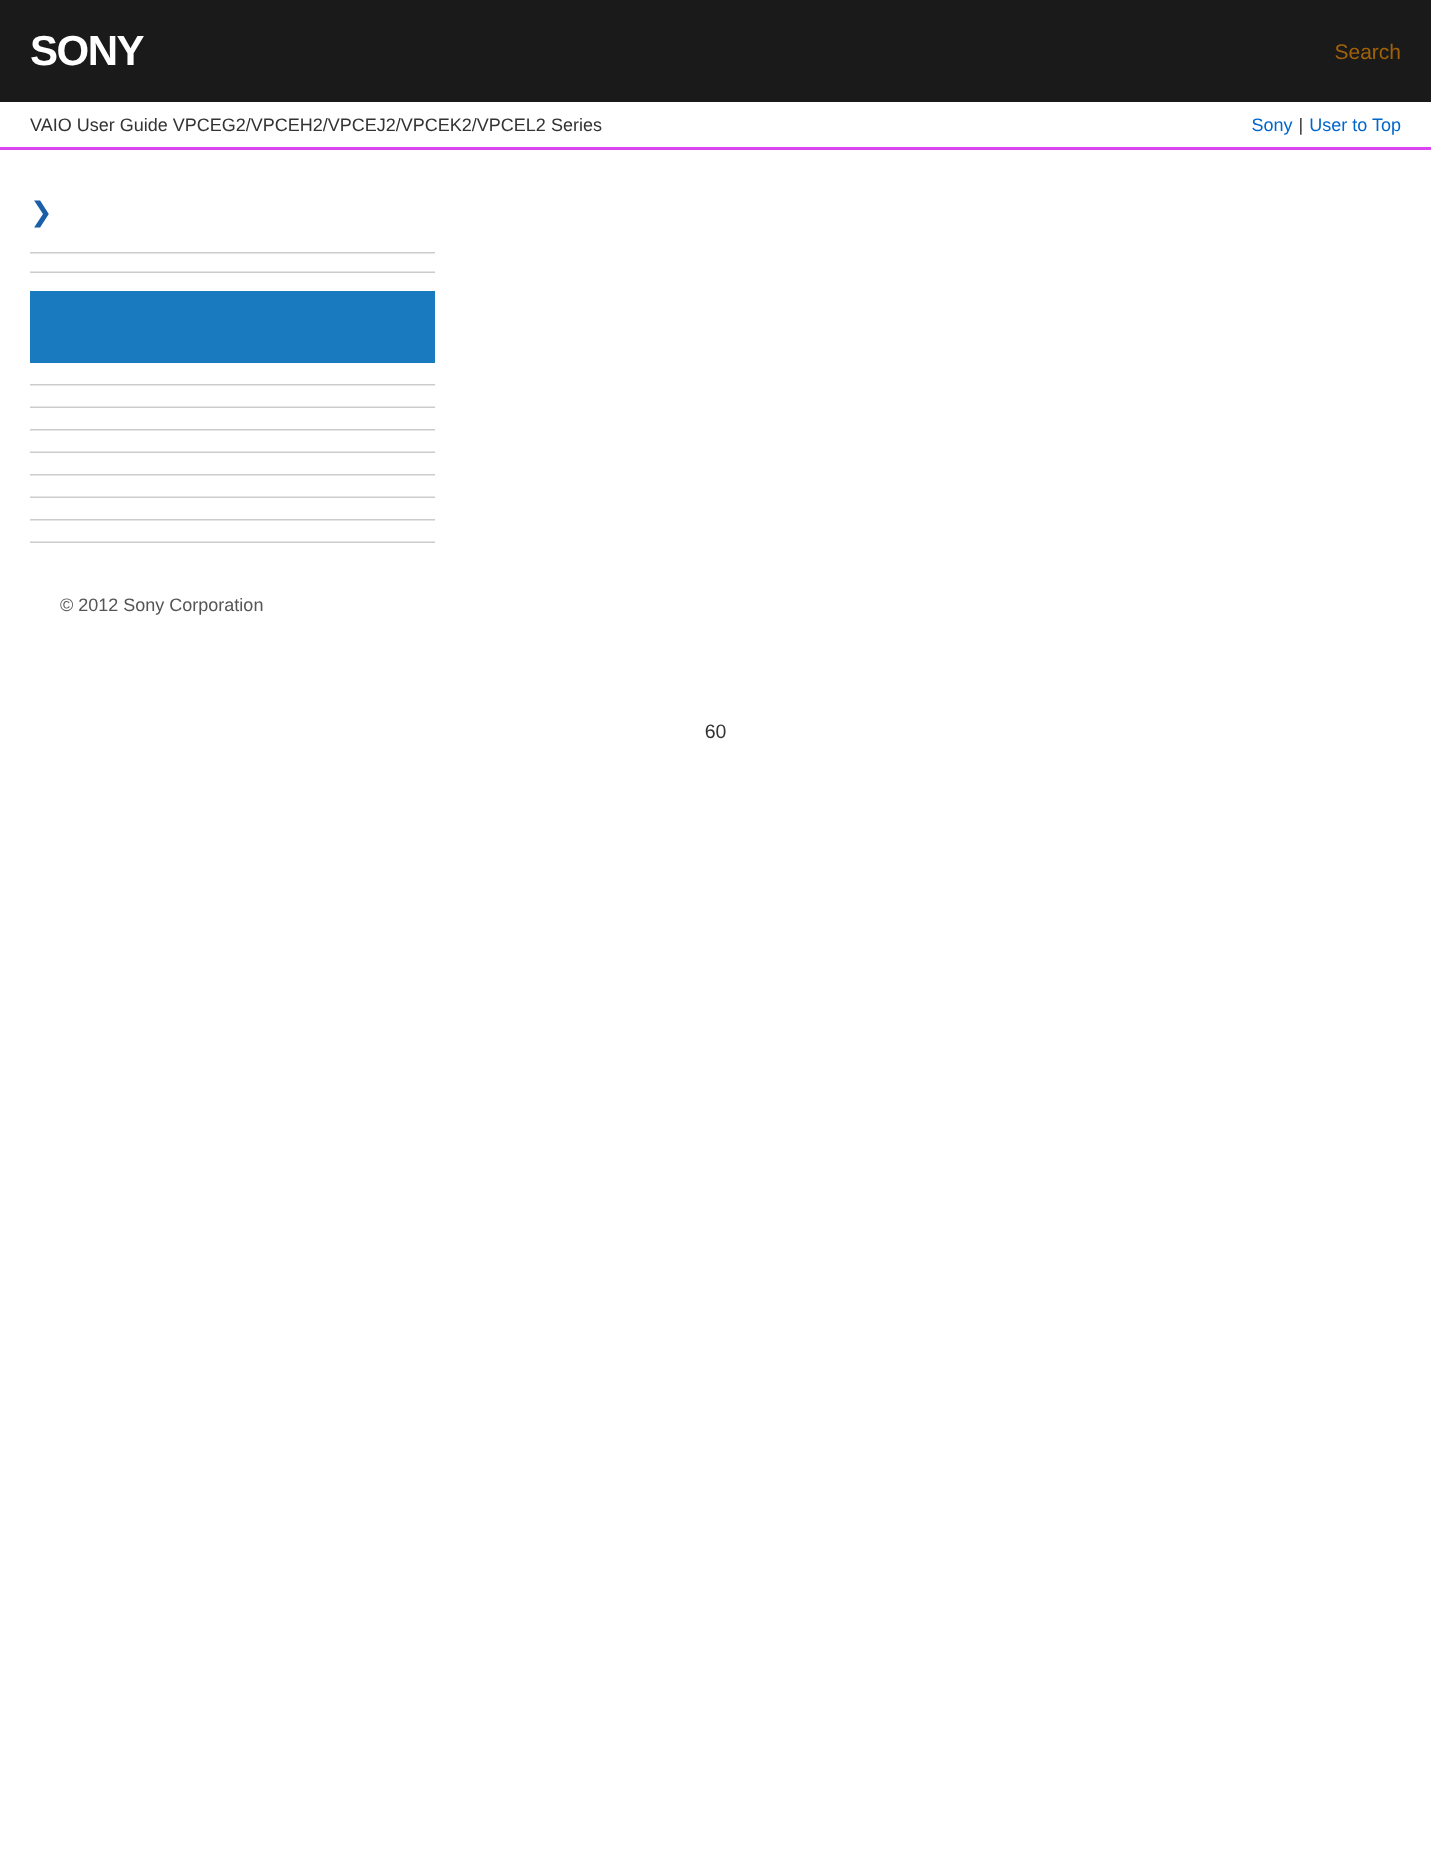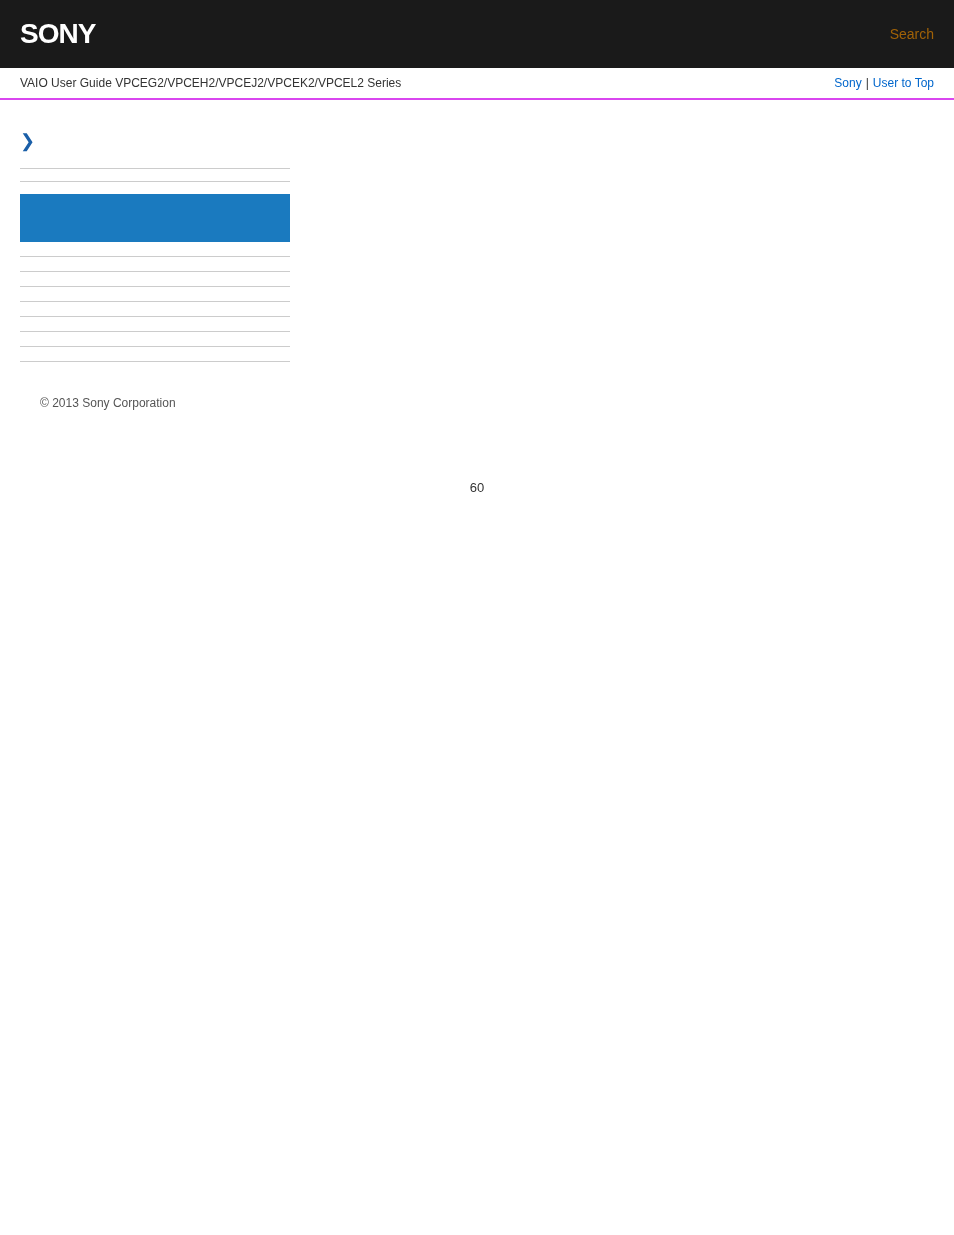--- a/index.html
+++ b/index.html
@@ -204,20 +204,20 @@
     <hr class="sidebar-line">
     <hr class="sidebar-line">
     <hr class="sidebar-line">
     <hr class="sidebar-line">
     <hr class="sidebar-line">
     <hr class="sidebar-line">
     <hr class="sidebar-line">
     <hr class="sidebar-line">
 
     <div class="footer">
-      <span>© 2013 Sony Corporation</span>
+      <span>© 2012 Sony Corporation</span>
     </div>
   </div>
 
 
 </div>
 
 <div class="page-number">60</div>
 
 </body></html>

